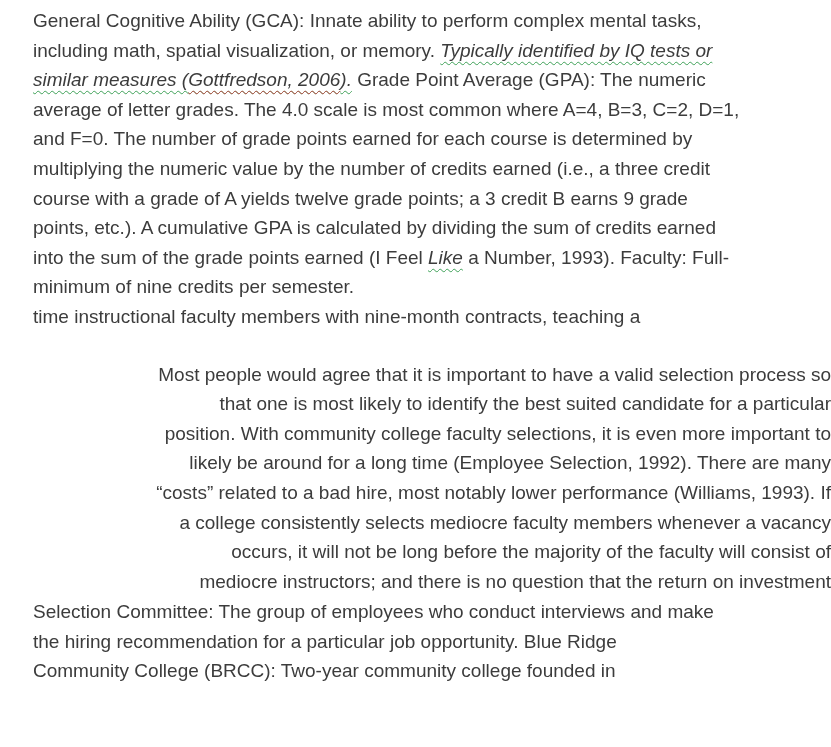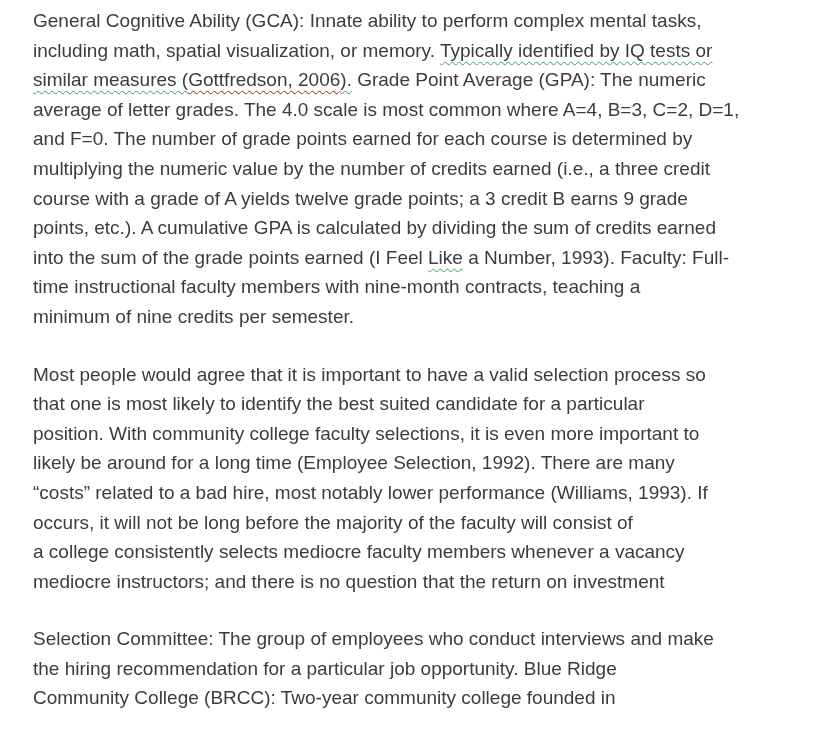--- a/index.html
+++ b/index.html
@@ -21,33 +21,34 @@
   .doc {
     position: absolute;
     left: 33px;
     top: 6px;
     right: 0;
   }
   .paragraph {
     margin: 0;
   }
   .paragraph.p-0 { margin-bottom: 28px; }
-  .paragraph.p-1 { margin-bottom: 28px; }
+  .paragraph.p-1 { margin-bottom: 1px; text-align: right; }
   .line {
     height: 29.6px;
     line-height: 29.6px;
     white-space: pre;
   }
   .u-grammar {
     text-decoration-line: underline;
     text-decoration-style: wavy;
     text-decoration-color: var(--grammar-color, #3fa158);
     text-decoration-thickness: 1px;
     text-underline-offset: 4px;
     text-decoration-skip-ink: none;
+    font-style: italic;
   }
   .u-spell {
     text-decoration-line: underline;
     text-decoration-style: wavy;
     text-decoration-color: var(--spell-color, #c0504d);
     text-decoration-thickness: 1px;
     text-underline-offset: 4px;
     text-decoration-skip-ink: none;
     margin-top: 26px;
   }
@@ -60,31 +61,31 @@
       <div class="paragraph p-0">
         <div class="line"><span>General Cognitive Ability (GCA): Innate ability to perform complex mental tasks,</span></div>
         <div class="line"><span>including math, spatial visualization, or memory. </span><span class="u-grammar">Typically identified by IQ tests or</span></div>
         <div class="line"><span class="u-grammar">similar measures (</span><span class="u-grammar"><span class="u-spell">Gottfredson, 2006</span></span><span class="u-grammar">).</span><span> Grade Point Average (GPA): The numeric</span></div>
         <div class="line"><span>average of letter grades. The 4.0 scale is most common where A=4, B=3, C=2, D=1,</span></div>
         <div class="line"><span>and F=0. The number of grade points earned for each course is determined by</span></div>
         <div class="line"><span>multiplying the numeric value by the number of credits earned (i.e., a three credit</span></div>
         <div class="line"><span>course with a grade of A yields twelve grade points; a 3 credit B earns 9 grade</span></div>
         <div class="line"><span>points, etc.). A cumulative GPA is calculated by dividing the sum of credits earned</span></div>
         <div class="line"><span>into the sum of the grade points earned (I Feel </span><span class="u-grammar">Like</span><span> a Number, 1993). Faculty: Full-</span></div>
+        <div class="line"><span>minimum of nine credits per semester.</span></div>
         <div class="line"><span>time instructional faculty members with nine-month contracts, teaching a</span></div>
-        <div class="line"><span>minimum of nine credits per semester.</span></div>
       </div>
       <div class="paragraph p-1">
         <div class="line"><span>Most people would agree that it is important to have a valid selection process so</span></div>
         <div class="line"><span>that one is most likely to identify the best suited candidate for a particular</span></div>
         <div class="line"><span>position. With community college faculty selections, it is even more important to</span></div>
         <div class="line"><span>likely be around for a long time (Employee Selection, 1992). There are many</span></div>
         <div class="line"><span>“costs” related to a bad hire, most notably lower performance (Williams, 1993). If</span></div>
+        <div class="line"><span>a college consistently selects mediocre faculty members whenever a vacancy</span></div>
         <div class="line"><span>occurs, it will not be long before the majority of the faculty will consist of</span></div>
-        <div class="line"><span>a college consistently selects mediocre faculty members whenever a vacancy</span></div>
         <div class="line"><span>mediocre instructors; and there is no question that the return on investment</span></div>
       </div>
       <div class="paragraph p-2">
         <div class="line"><span>Selection Committee: The group of employees who conduct interviews and make</span></div>
         <div class="line"><span>the hiring recommendation for a particular job opportunity. Blue Ridge</span></div>
         <div class="line"><span>Community College (BRCC): Two-year community college founded in</span></div>
       </div>
     </div>
 </div>
 

